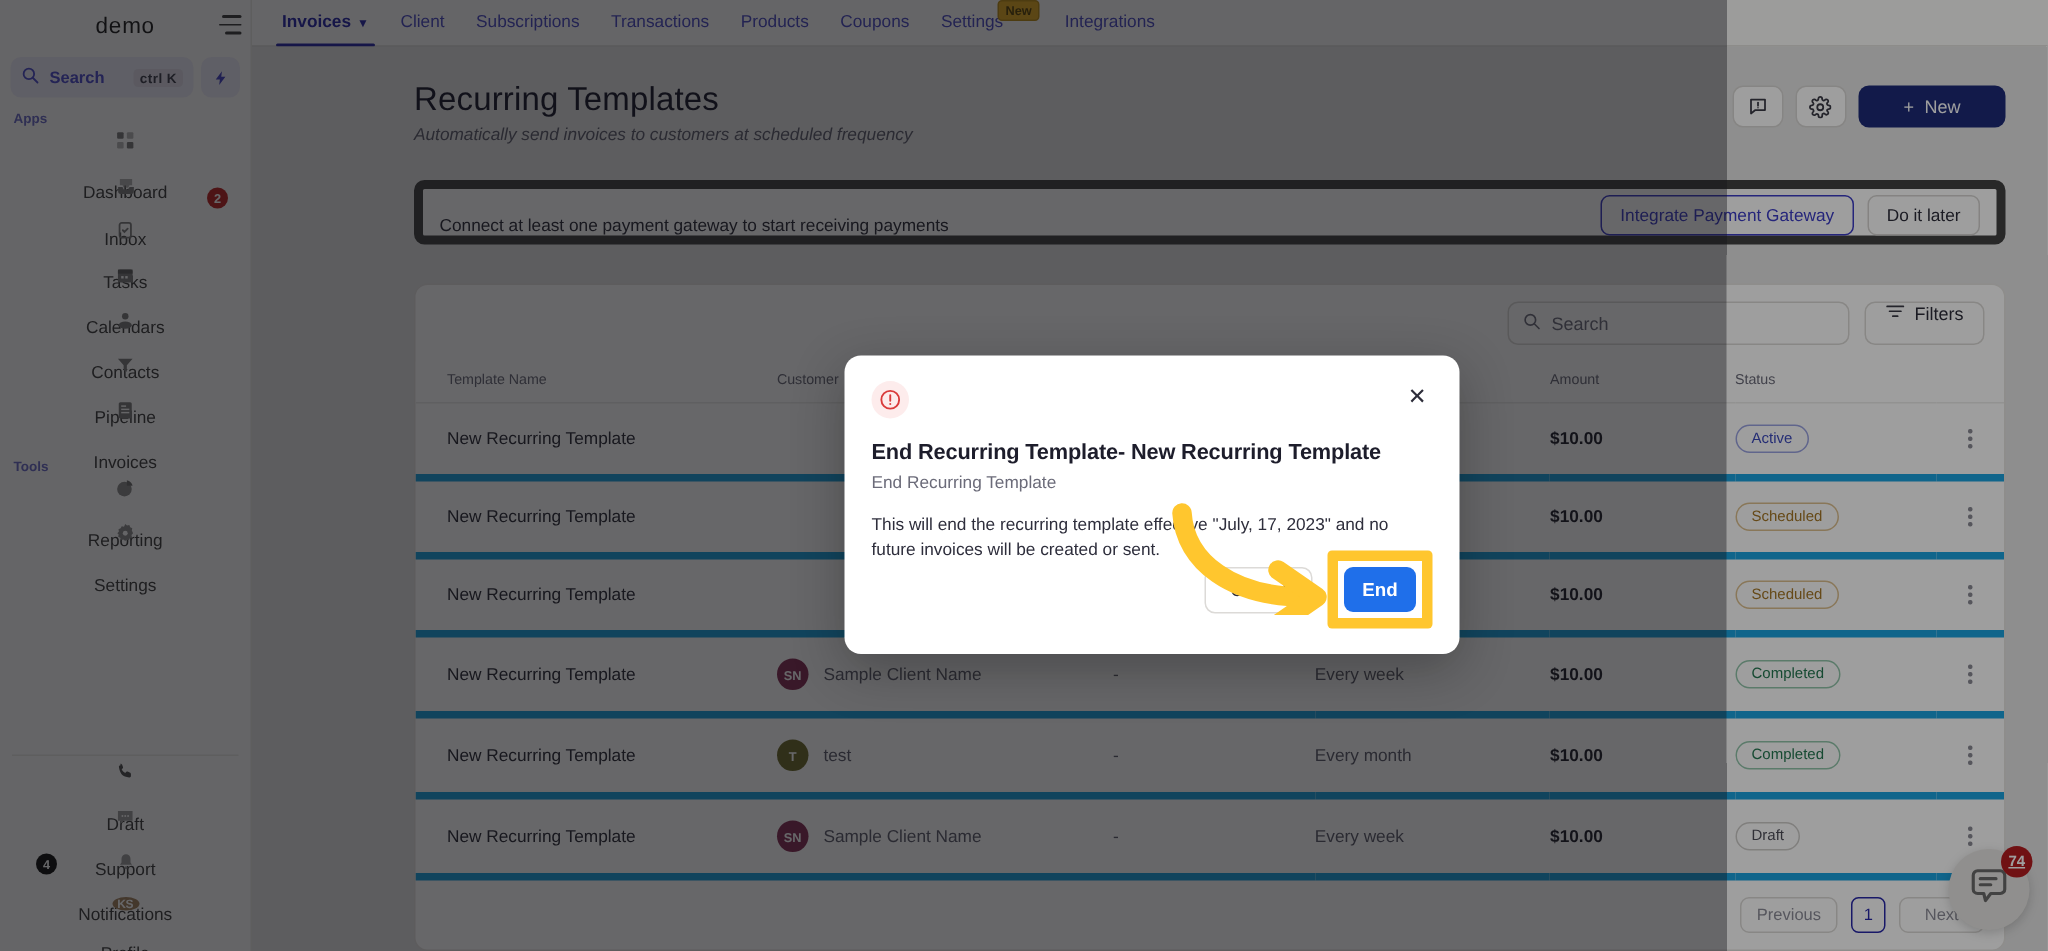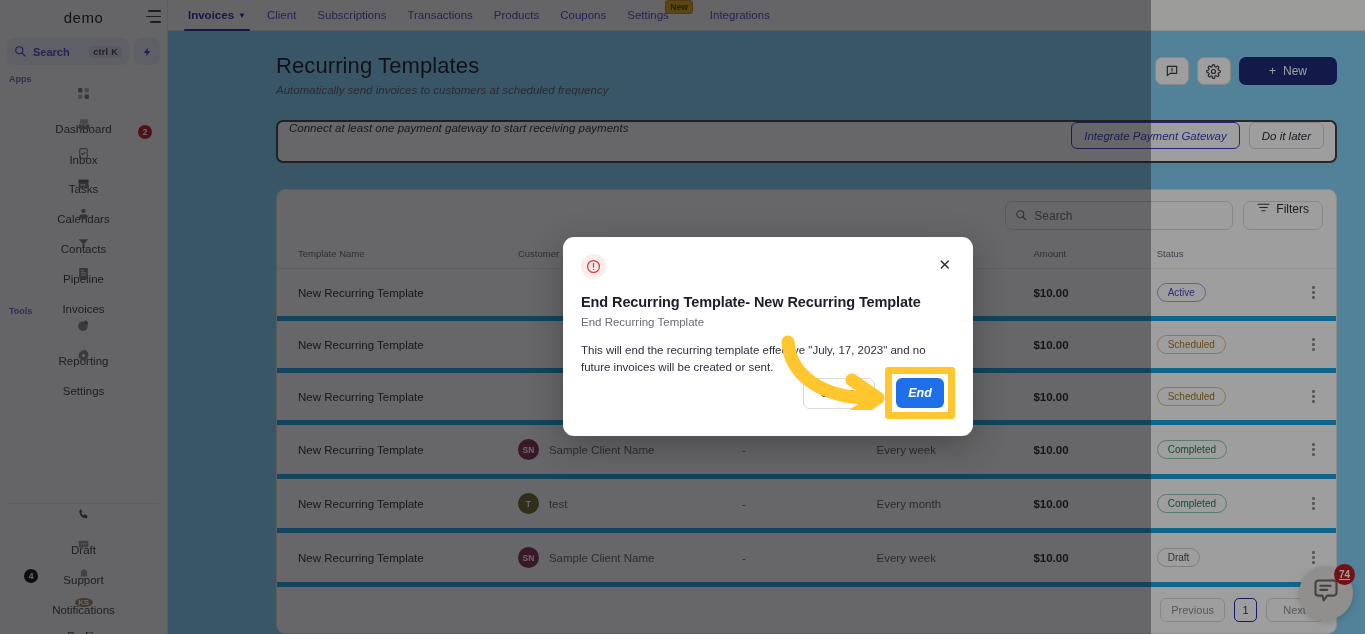--- a/index.html
+++ b/index.html
@@ -96,44 +96,43 @@
   .tab-badge {
     background: #e5a70f; color: #5a4200; font-size: 8.5px; font-weight: 700;
     border-radius: 3px; padding: 1px 4px; position: absolute; top: 0px; right: -14px;
     border: 1px solid #c18c06;
   }
   .chev { font-size: 8px; }
 
   
   #main {
     position: absolute; left: 168px; top: 31px; width: 1197px; height: 603px;
-    background: #7dd3fc; overflow: hidden;
+    background: #e5e5e5; overflow: hidden;
   }
   .page-head {
     display: flex; align-items: flex-start; justify-content: space-between;
     padding: 22px 28px 0 108px;
   }
   .page-title { font-size: 22px; color: #1a1a2e; font-weight: 400; letter-spacing: .1px; }
   .page-sub { font-size: 11.5px; color: #5e5e6e; margin-top: 5px; font-style: italic; }
   .head-actions { display: flex; align-items: center; gap: 8px; margin-top: 4px; }
   .icon-btn {
     width: 34px; height: 28px; border: 1px solid #d9d7d4; border-radius: 7px;
     background: #fff; display: flex; align-items: center; justify-content: center; cursor: pointer;
   }
   .new-btn {
     height: 28px; background: #1b2a80; color: #fff; border-radius: 7px;
     display: flex; align-items: center; justify-content: center; gap: 7px;
     padding: 0 30px; font-size: 12px; cursor: pointer; font-weight: 400;
   }
 
   .notice-bar {
-    margin: 24px 28px 0 108px; height: 43px; border: 2px solid #404040; border-radius: 7px;
-    display: flex; align-items: flex-start; justify-content: space-between; padding: 0 11px;
+    margin: 24px 28px 0 108px; height: 43px; border: 6px solid #404040; border-radius: 7px;
+    display: flex; align-items: flex-end; justify-content: space-between; padding: 0 11px;
     background: #fff;
-    font-style: italic;
   }
   .notice-text { font-size: 11.5px; color: #2c2c3a; }
   .notice-btns { display: flex; gap: 9px; }
   .btn-outline-primary {
     height: 27px; border: 1px solid #3a3ad4; color: #3a3ad4; border-radius: 6px;
     font-size: 11.5px; display: flex; align-items: center; padding: 0 12px; cursor: pointer; background: #fff;
   }
   .btn-outline {
     height: 27px; border: 1px solid #d6d4d1; color: #2c2c3a; border-radius: 6px;
     font-size: 11.5px; display: flex; align-items: center; padding: 0 12px; cursor: pointer; background: #fff;
@@ -227,21 +226,21 @@
   }
   .modal-top { display: flex; align-items: flex-start; justify-content: space-between; }
   .warn-circle {
     width: 25px; height: 25px; border-radius: 50%; background: #fdecec;
     display: flex; align-items: center; justify-content: center;
   }
   .modal-close { font-size: 15px; color: #2d2d3a; cursor: pointer; line-height: 1; padding: 3px 4px; }
   .modal-title { font-size: 14.5px; font-weight: 700; color: #1d1d2b; margin-top: 15px; letter-spacing: -.1px; }
   .modal-subtitle { font-size: 11.5px; color: #6b6b79; margin-top: 6px; }
   .modal-body { font-size: 11.5px; color: #2e2e3c; margin-top: 14px; line-height: 1.5; max-width: 375px; }
-  .modal-footer { position: absolute; right: 18px; bottom: 17px; display: flex; gap: 10px; align-items: center; font-style: italic; }
+  .modal-footer { position: absolute; right: 18px; bottom: 17px; display: flex; gap: 10px; align-items: center; }
   .btn-cancel {
     height: 31px; min-width: 72px; border: 1px solid #dcdad7; border-radius: 7px;
     background: #fff; color: #2d2d3a; font-size: 12px;
     display: flex; align-items: center; justify-content: center; cursor: pointer;
   }
   .btn-end-wrap {
     padding: 7px; background: #ffc62e; border-radius: 3px;
   }
   .btn-end-inner { background: #fff; padding: 4px; }
   .btn-end {

